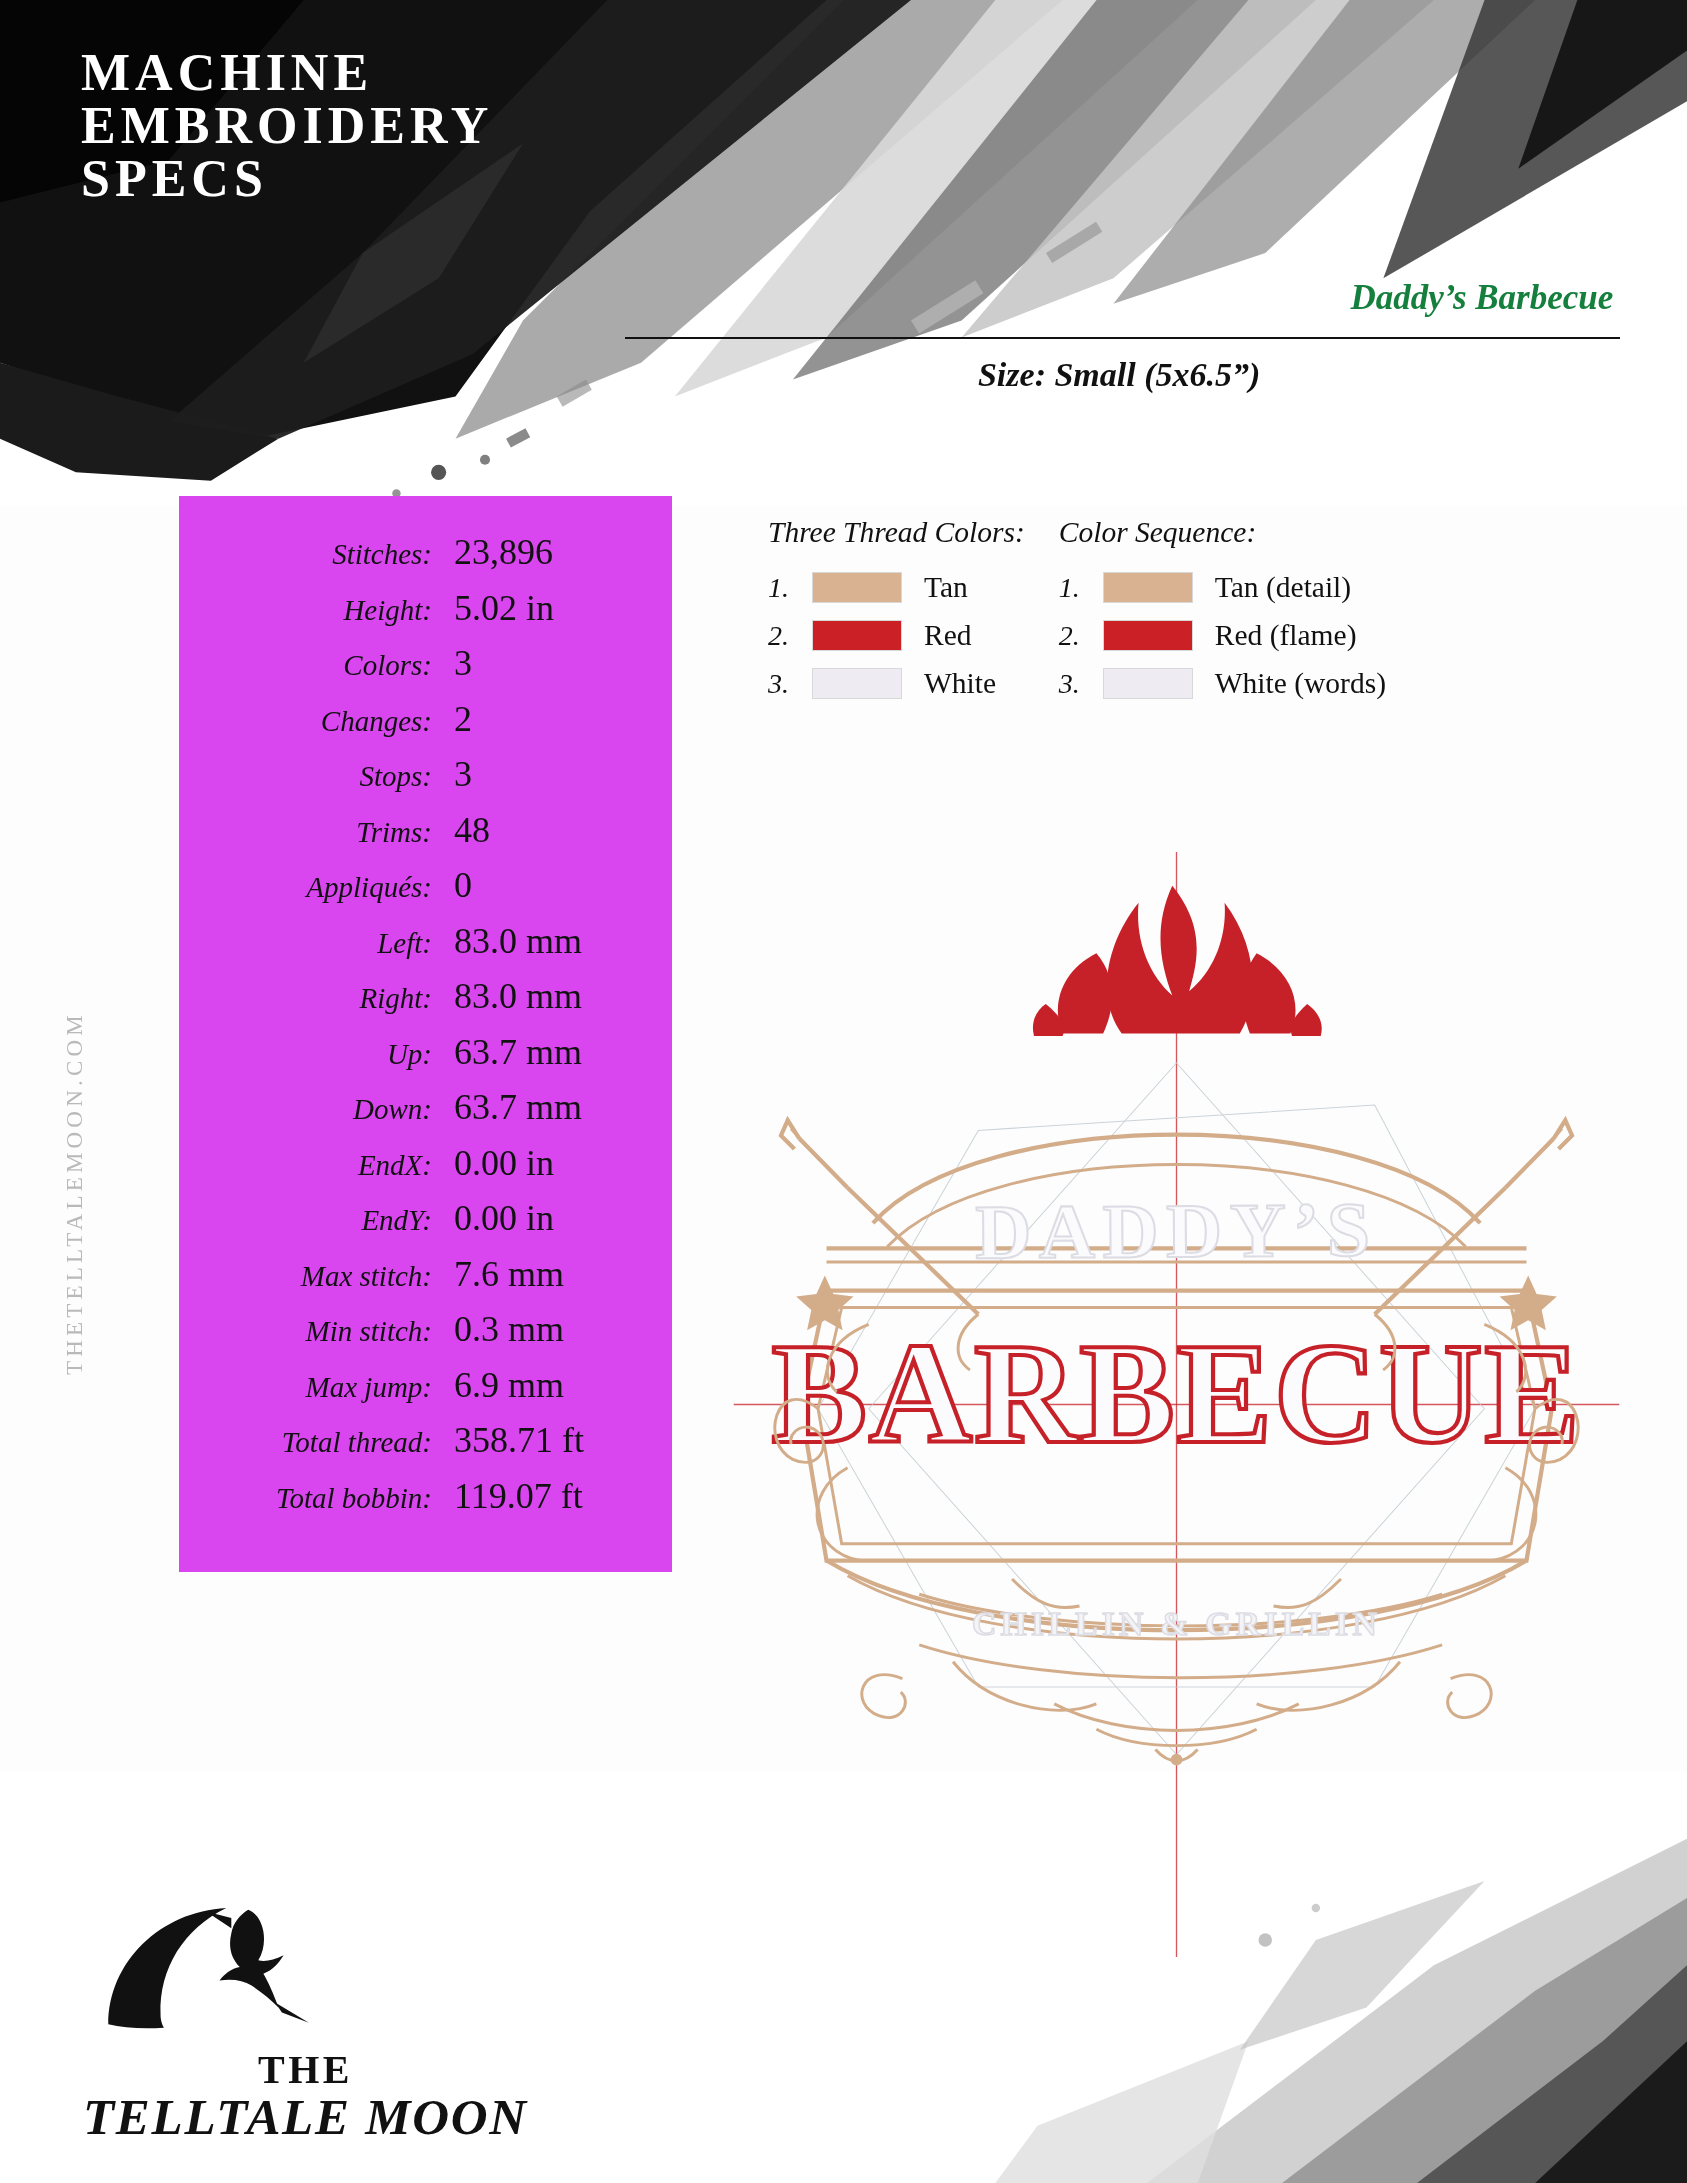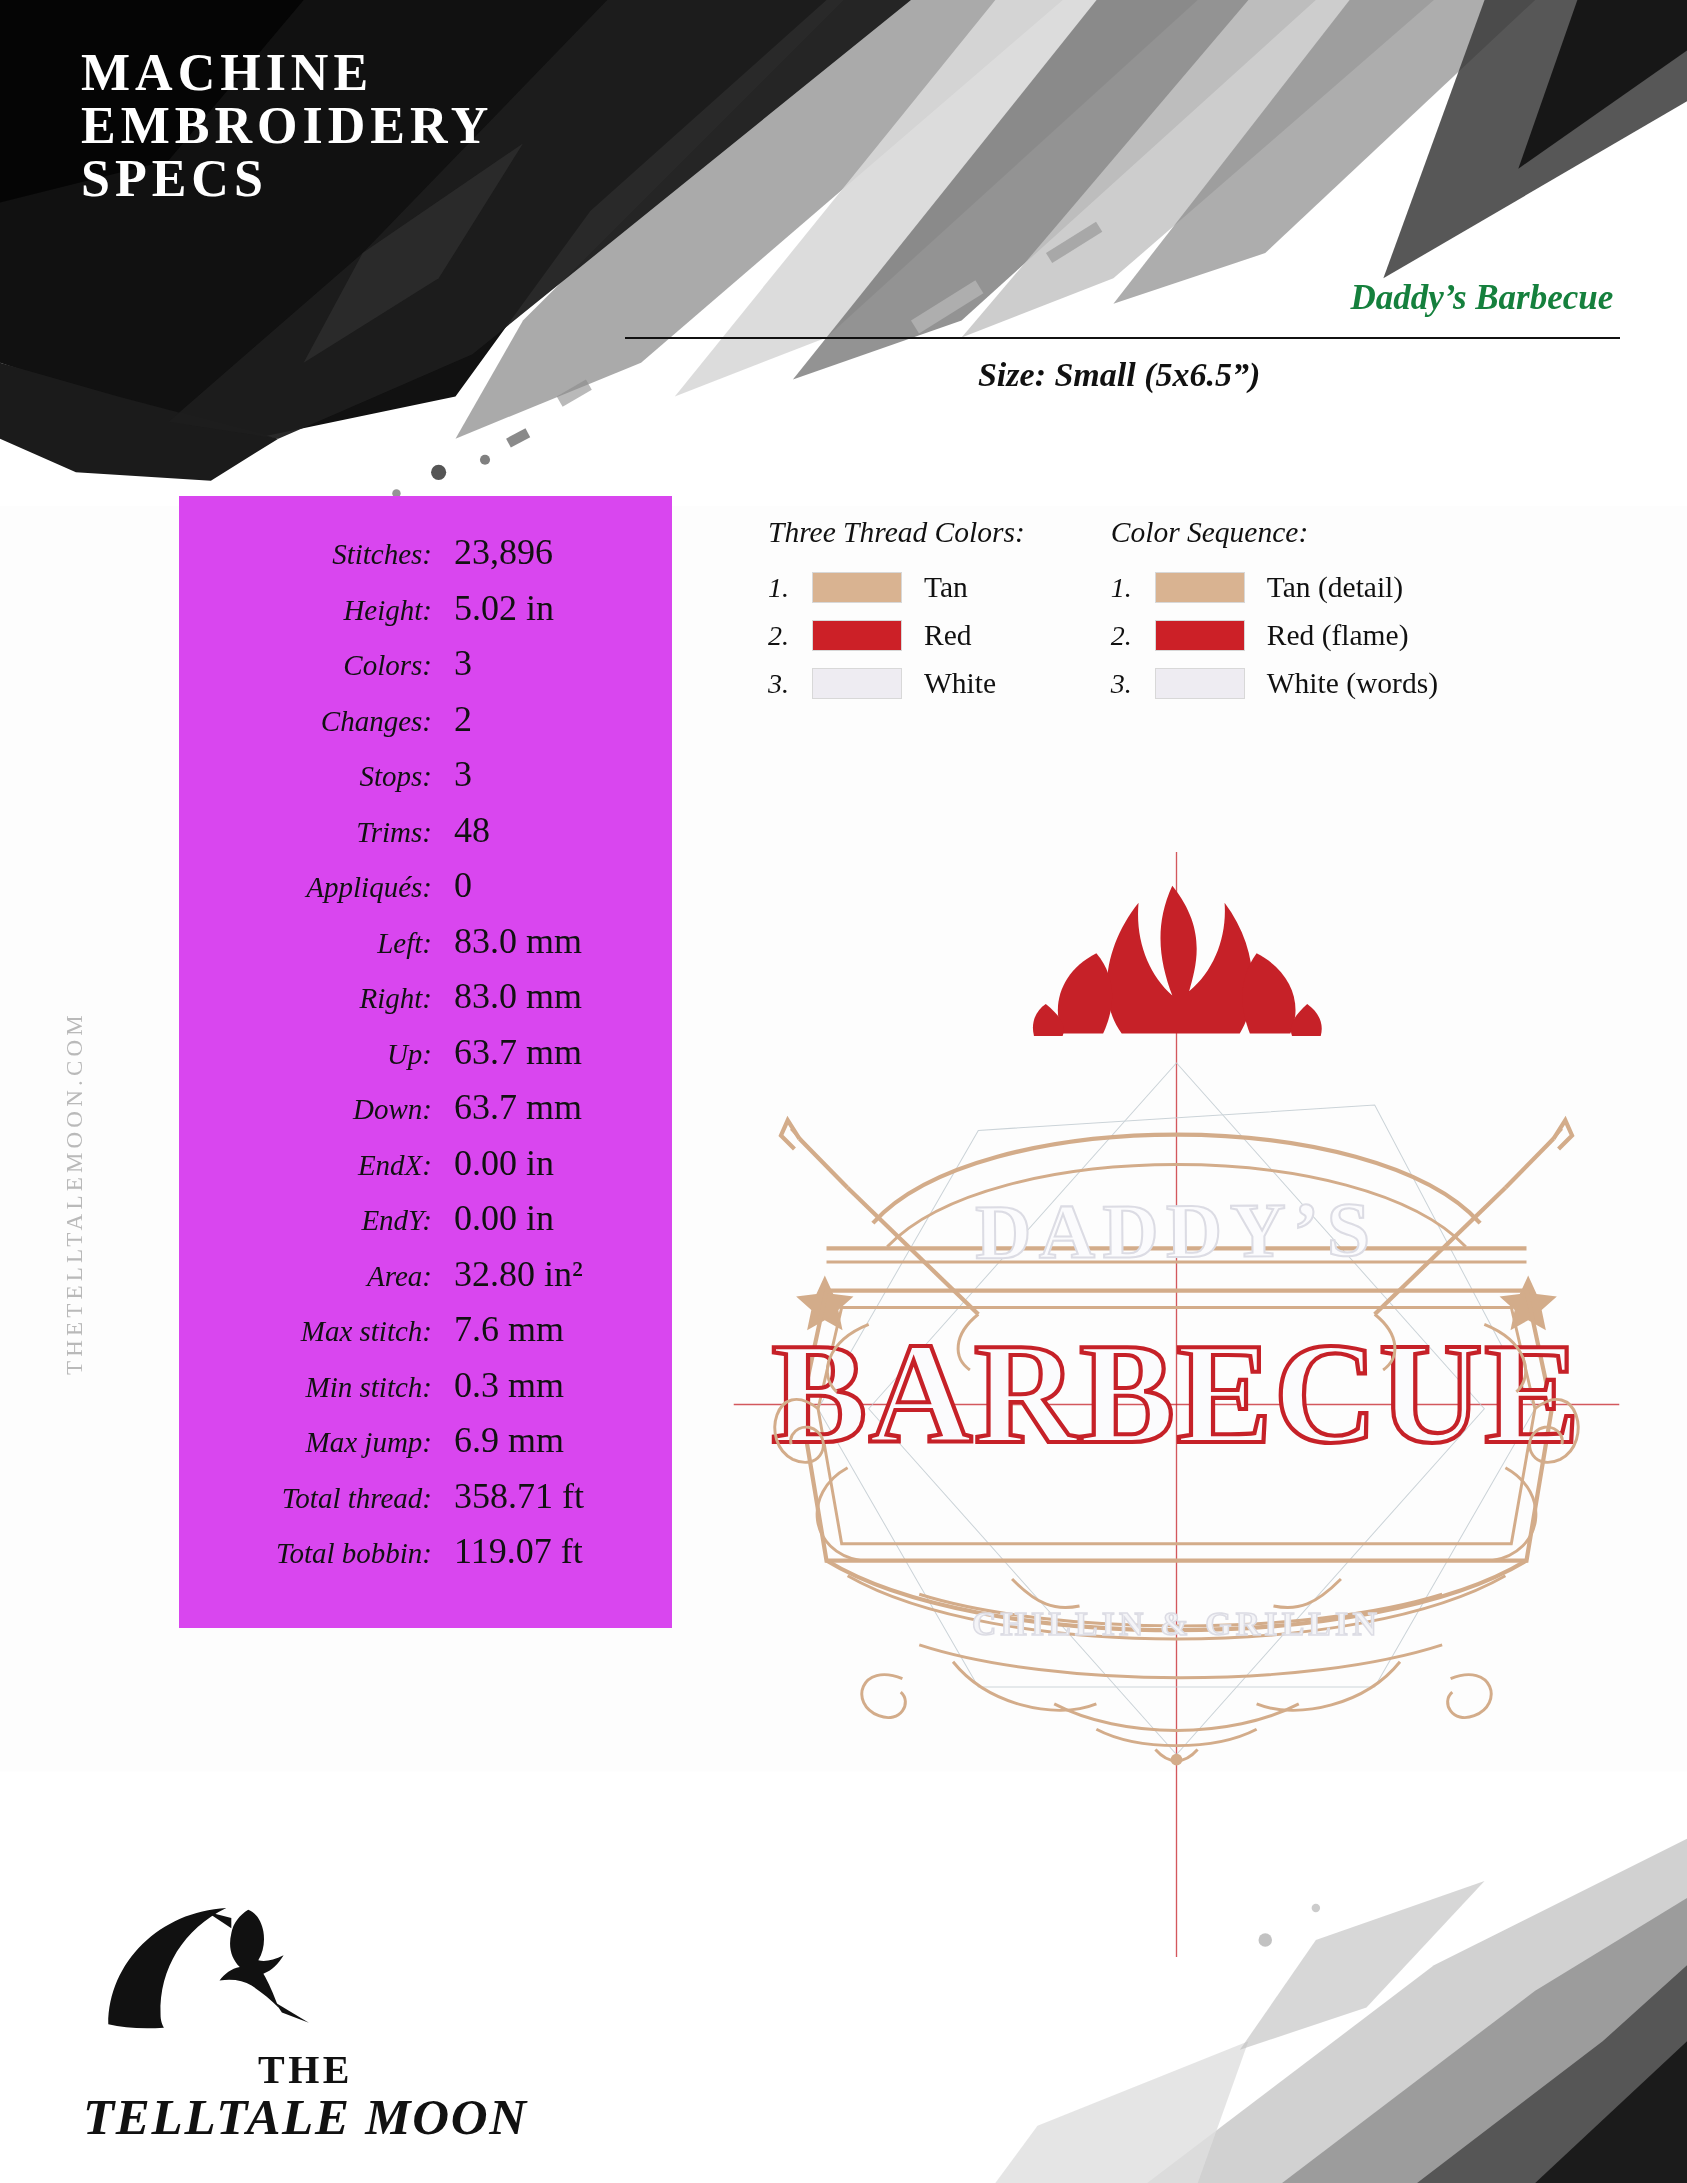--- a/index.html
+++ b/index.html
@@ -100,21 +100,21 @@
     white-space: nowrap;
   }
 
   
   .colors-area {
     position: absolute;
     left: 768px;
     top: 516px;
     z-index: 5;
     display: flex;
-    gap: 86px;
+    gap: 34px;
   }
   .color-col { }
   .color-col-head {
     font-style: italic;
     font-size: 29.5px;
     color: #111111;
     margin-bottom: 22px;
     white-space: nowrap;
   }
   .color-row {
@@ -291,24 +291,20 @@
       <div class="spec-label">Down:</div>
       <div class="spec-value">63.7 mm</div>
     </div>
   <div class="spec-row">
       <div class="spec-label">EndX:</div>
       <div class="spec-value">0.00 in</div>
     </div>
   <div class="spec-row">
       <div class="spec-label">EndY:</div>
       <div class="spec-value">0.00 in</div>
-    </div>
-  <div class="spec-row">
-      <div class="spec-label">Area:</div>
-      <div class="spec-value">32.80 in²</div>
     </div>
   <div class="spec-row">
       <div class="spec-label">Max stitch:</div>
       <div class="spec-value">7.6 mm</div>
     </div>
   <div class="spec-row">
       <div class="spec-label">Min stitch:</div>
       <div class="spec-value">0.3 mm</div>
     </div>
   <div class="spec-row">

